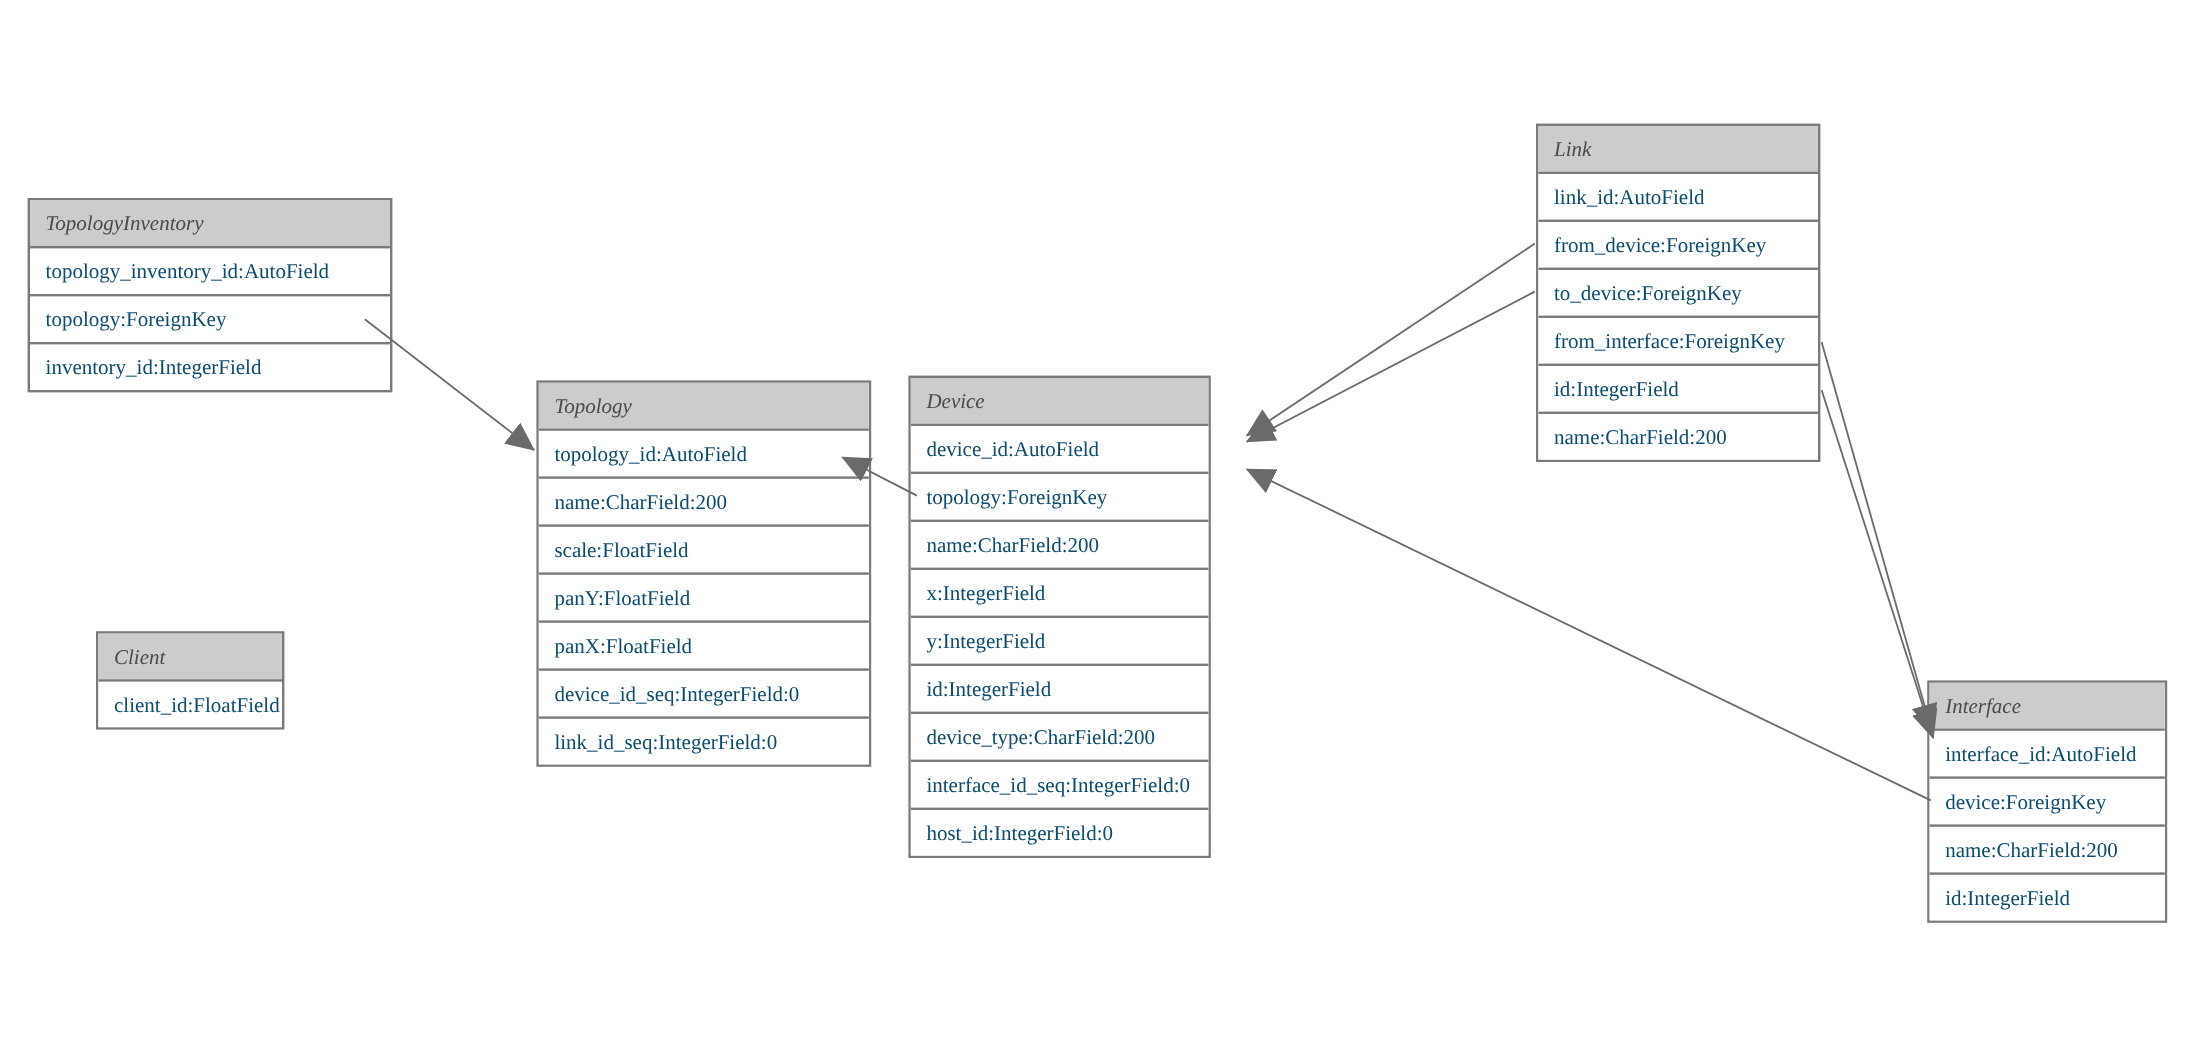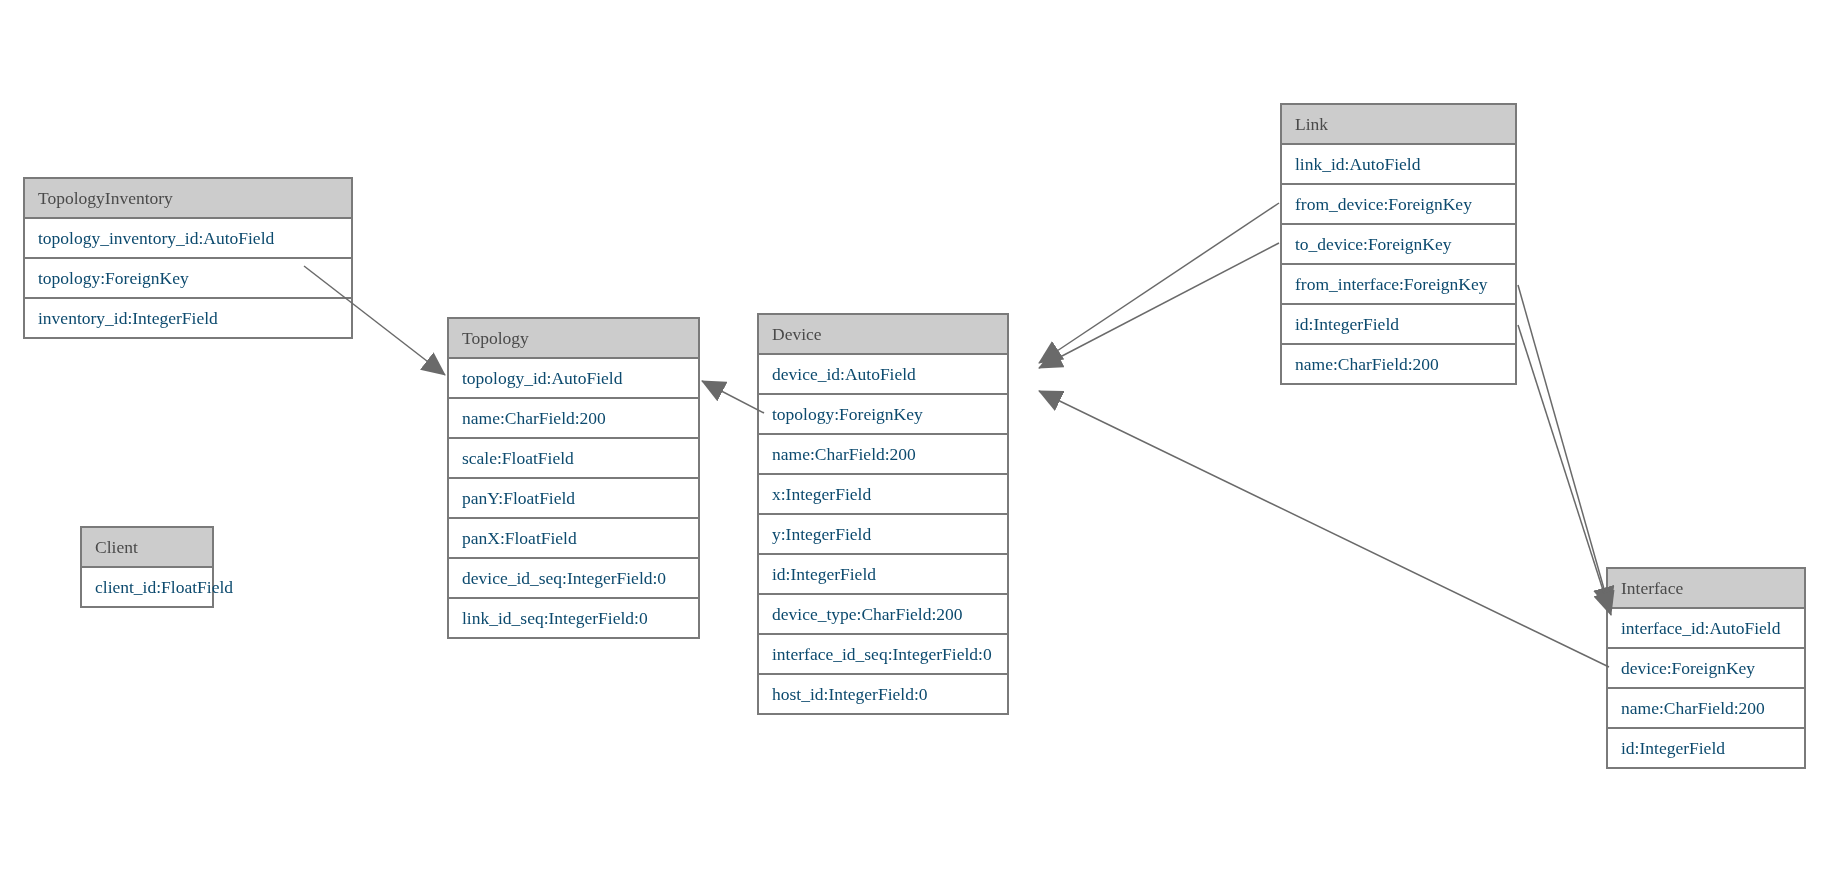--- a/index.html
+++ b/index.html
@@ -24,20 +24,21 @@
   }
   .entity-header {
     height: 38px;
     background: #cccccc;
     display: flex;
     align-items: center;
     padding: 0 13px;
     font-size: 17.5px;
     color: #4a4a4a;
     white-space: nowrap;
+    font-style: italic;
   }
   .entity-field {
     height: 38px;
     border-top: 2px solid #7a7a7a;
     background: #ffffff;
     display: flex;
     align-items: center;
     padding: 0 13px;
     font-size: 17.5px;
     color: #0c4a6e;
@@ -67,37 +68,37 @@
         <line x1="304" y1="266" x2="445" y2="375" stroke="#6a6a6a" stroke-width="1.5" marker-end="url(#arrowhead)"></line>
         <line x1="764" y1="413" x2="702" y2="381" stroke="#6a6a6a" stroke-width="1.5" marker-end="url(#arrowhead)"></line>
         <line x1="1279" y1="203" x2="1039" y2="363" stroke="#6a6a6a" stroke-width="1.5" marker-end="url(#arrowhead)"></line>
         <line x1="1279" y1="243" x2="1039" y2="368" stroke="#6a6a6a" stroke-width="1.5" marker-end="url(#arrowhead)"></line>
         <line x1="1518" y1="285" x2="1610" y2="610" stroke="#6a6a6a" stroke-width="1.5" marker-end="url(#arrowhead)"></line>
         <line x1="1518" y1="325" x2="1611" y2="615" stroke="#6a6a6a" stroke-width="1.5" marker-end="url(#arrowhead)"></line>
         <line x1="1609" y1="667" x2="1039" y2="391" stroke="#6a6a6a" stroke-width="1.5" marker-end="url(#arrowhead)"></line>
       </g>
   </svg>
   <div id="entities">
-      <div class="entity" style="left: 23px; top: 177px; width: 330px;">
+      <div class="entity" style="left: 23px; top: 165px; width: 304px;">
         <div class="entity-header">TopologyInventory</div>
         <div class="entity-field">topology_inventory_id:AutoField</div>
         <div class="entity-field">topology:ForeignKey</div>
         <div class="entity-field">inventory_id:IntegerField</div>
       </div>
-      <div class="entity" style="left: 447px; top: 317px; width: 253px;">
+      <div class="entity" style="left: 447px; top: 317px; width: 279px;">
         <div class="entity-header">Topology</div>
         <div class="entity-field">topology_id:AutoField</div>
         <div class="entity-field">name:CharField:200</div>
         <div class="entity-field">scale:FloatField</div>
         <div class="entity-field">panY:FloatField</div>
         <div class="entity-field">panX:FloatField</div>
         <div class="entity-field">device_id_seq:IntegerField:0</div>
         <div class="entity-field">link_id_seq:IntegerField:0</div>
       </div>
-      <div class="entity" style="left: 80px; top: 526px; width: 134px;">
+      <div class="entity" style="left: 80px; top: 526px; width: 157px;">
         <div class="entity-header">Client</div>
         <div class="entity-field">client_id:FloatField</div>
       </div>
       <div class="entity" style="left: 757px; top: 313px; width: 252px;">
         <div class="entity-header">Device</div>
         <div class="entity-field">device_id:AutoField</div>
         <div class="entity-field">topology:ForeignKey</div>
         <div class="entity-field">name:CharField:200</div>
         <div class="entity-field">x:IntegerField</div>
         <div class="entity-field">y:IntegerField</div>

